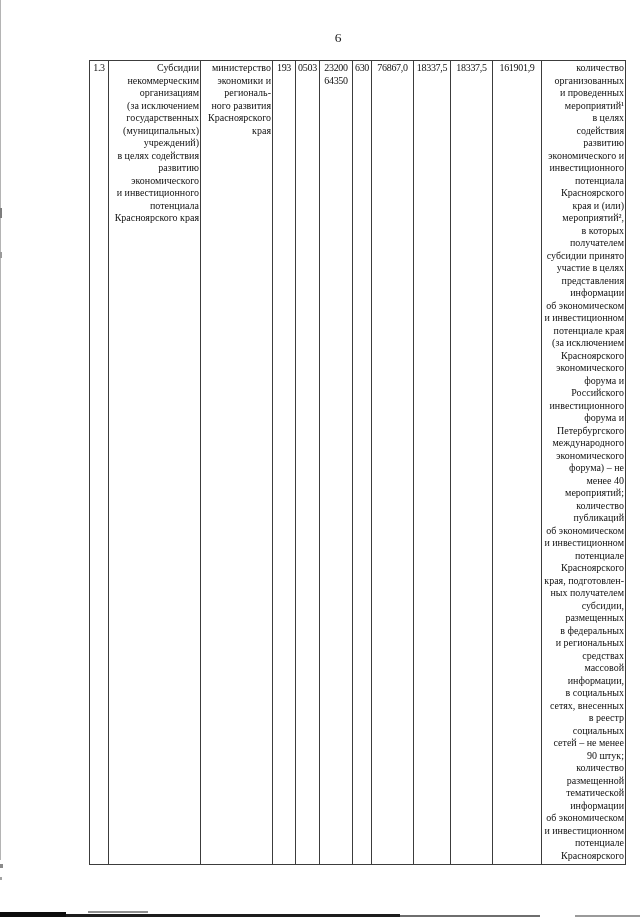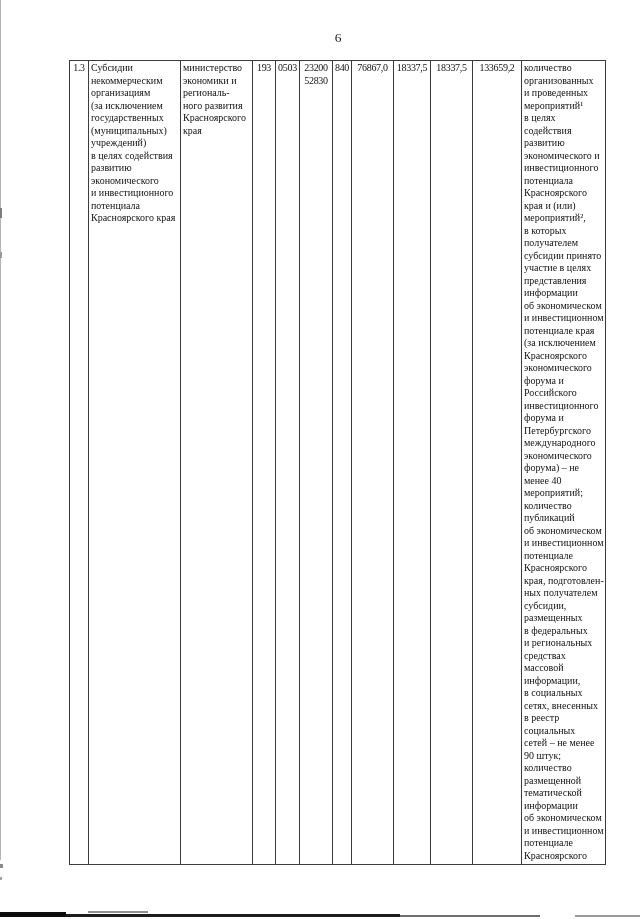--- a/index.html
+++ b/index.html
@@ -16,34 +16,35 @@
     position: absolute;
     top: 30px;
     left: 329px;
     width: 18px;
     text-align: center;
     font-size: 13.5px;
     color: #1a1a1a;
   }
   table.doc-table {
     position: absolute;
-    left: 69px;
+    left: 89px;
     top: 60px;
     border-collapse: collapse;
     table-layout: fixed;
     width: 536px;
   }
   table.doc-table td {
     border: 1px solid #3c3c3c;
     vertical-align: top;
     font-size: 10px;
     line-height: 12.5px;
     white-space: pre-line;
     padding: 1px 1px 2px 2px;
     overflow: hidden;
+    text-align: right;
   }
   table.doc-table td.num {
     text-align: center;
     padding: 1px 0 2px 0;
     letter-spacing: -0.3px;
   }
   table.doc-table td.cell-results { height: 786px; }
   
   .edge-line-left {
     position: absolute; left: 0; top: 0; width: 1px; height: 860px;
@@ -101,26 +102,26 @@
 Красноярского края</td>
       <td>министерство
 экономики и
 региональ-
 ного развития
 Красноярского
 края</td>
       <td class="num">193</td>
       <td class="num">0503</td>
       <td class="num">23200
-52830</td>
-      <td class="num">840</td>
+64350</td>
+      <td class="num">630</td>
       <td class="num">76867,0</td>
       <td class="num">18337,5</td>
       <td class="num">18337,5</td>
-      <td class="num">133659,2</td>
+      <td class="num">161901,9</td>
       <td class="cell-results">количество
 организованных
 и проведенных
 мероприятий¹
 в целях содействия
 развитию
 экономического и
 инвестиционного
 потенциала
 Красноярского

